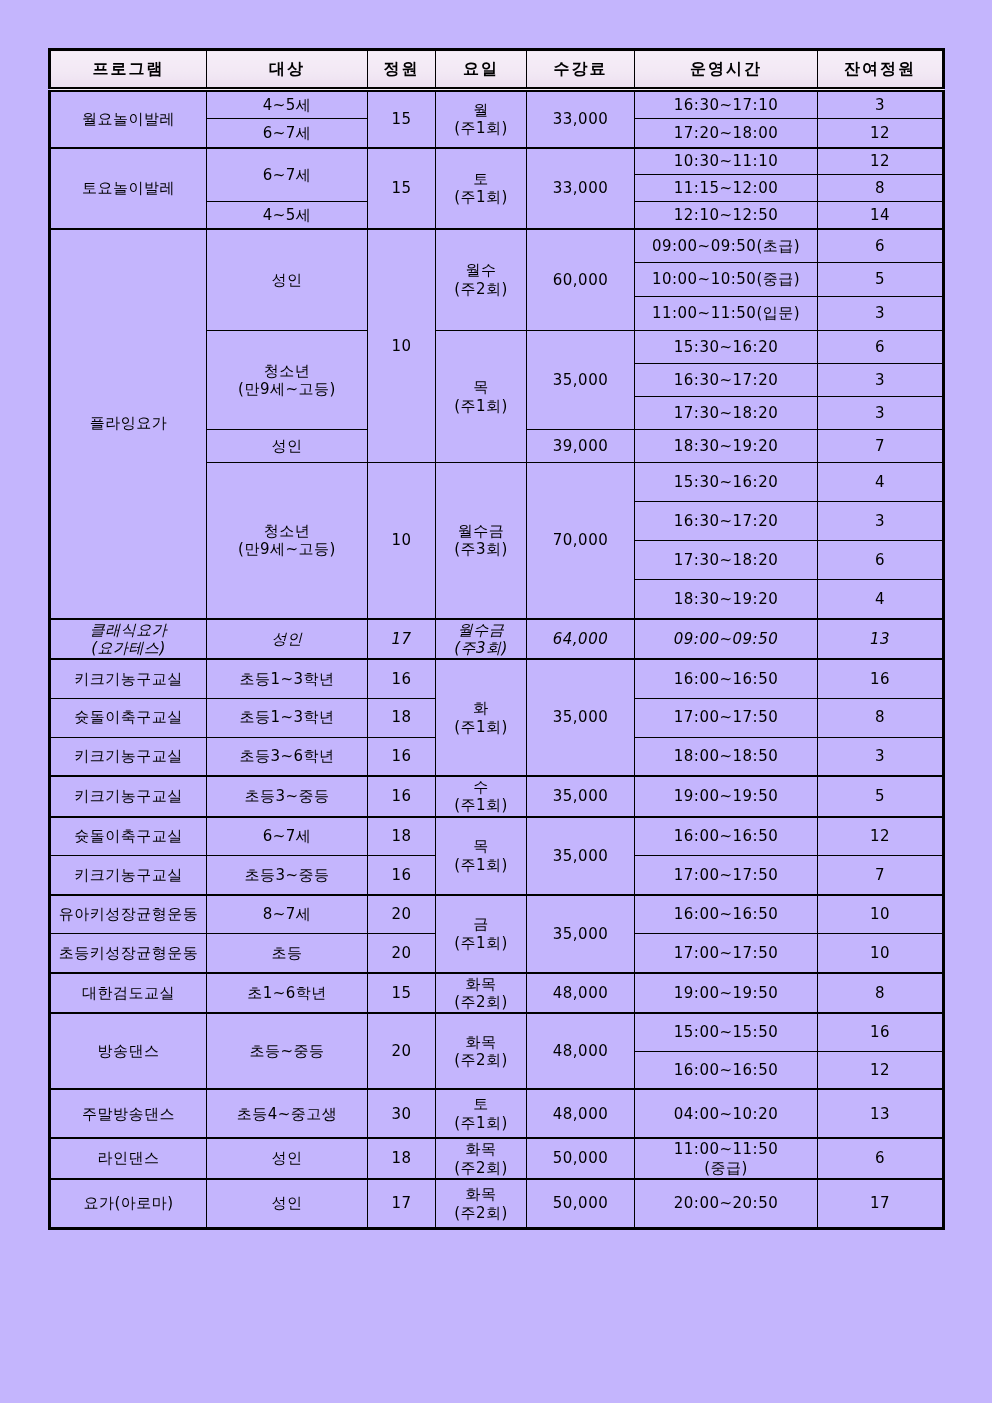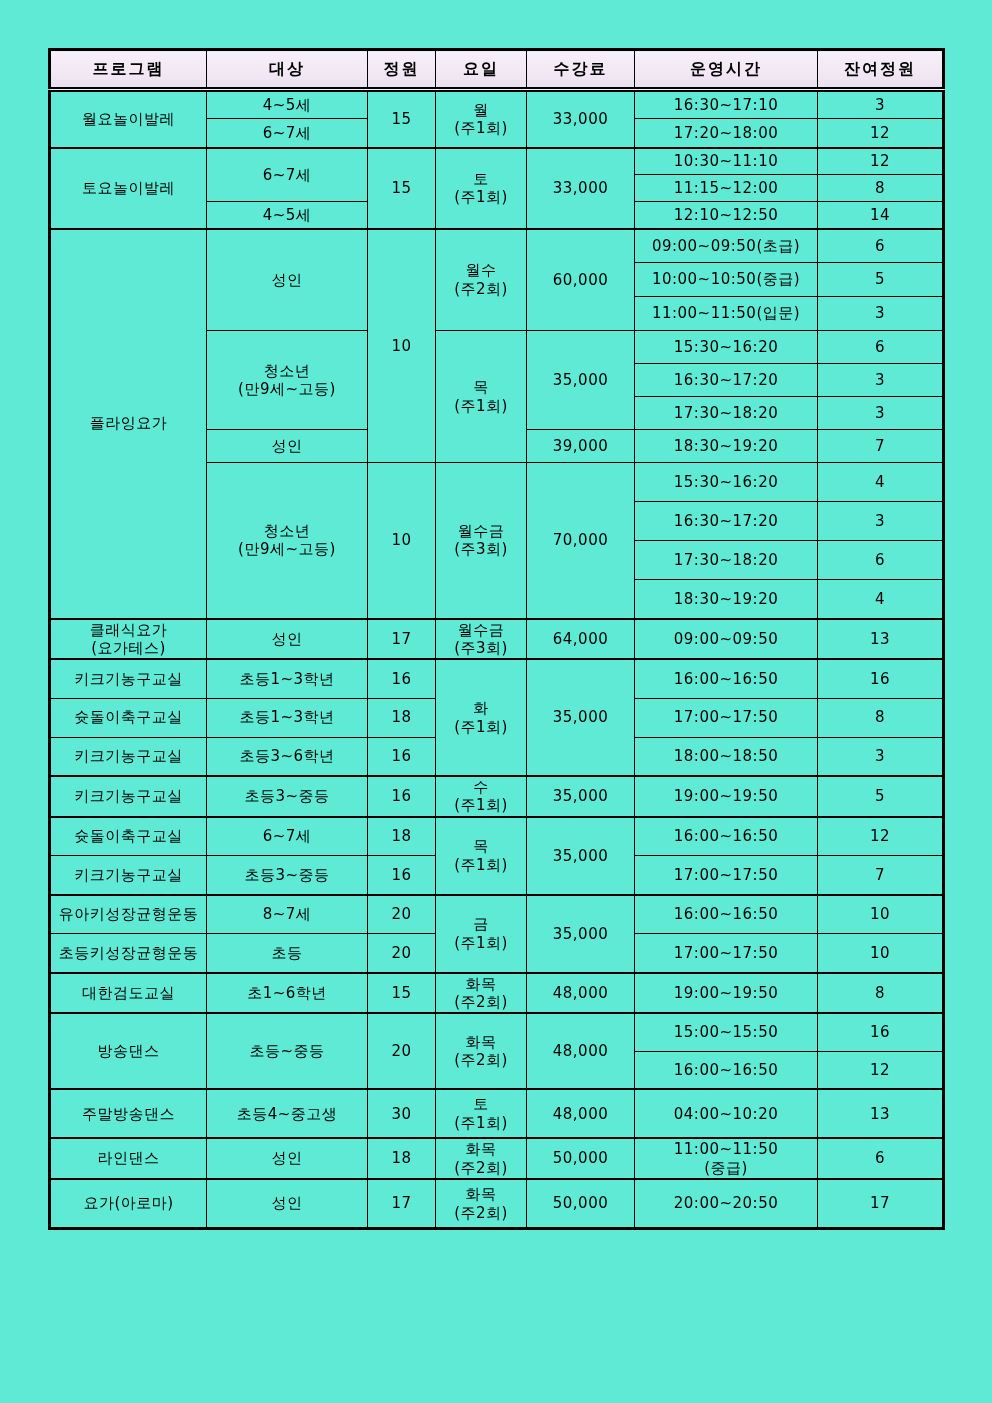--- a/index.html
+++ b/index.html
@@ -2,21 +2,21 @@
 <html style="--header-bg: #f2e8f4;"><head>
 <meta charset="utf-8">
 <style>
   html,body{margin:0;padding:0;}
   body{
     width:992px;height:1403px;
     background:#ffffff;
     font-family:"DejaVu Sans","Liberation Sans",sans-serif;
     color:#000;
   }
-  .page{position:relative;width:992px;height:1403px;background:#5eead4;overflow:hidden;}
+  .page{position:relative;width:992px;height:1403px;background:#c4b5fd;overflow:hidden;}
   table.schedule{
     position:absolute;left:48px;top:48px;
     width:894px;
     border-collapse:collapse;
     table-layout:fixed;
     border:3px solid #000;
   }
   table.schedule th{
     background:var(--header-bg,#f2e8f4);
     background:linear-gradient(180deg,#f6eef8 0%,var(--header-bg,#f2e8f4) 60%,#ecdff0 100%);
@@ -161,21 +161,21 @@
           <td>3</td>
         </tr>
         <tr style="height: 39px;">
           <td>17:30~18:20</td>
           <td>6</td>
         </tr>
         <tr style="height: 39px;">
           <td>18:30~19:20</td>
           <td>4</td>
         </tr>
-        <tr class="sec" style="height: 34px;">
+        <tr class="sec" style="height: 34px; font-style: italic;">
           <td>클래식요가
 (요가테스)</td>
           <td>성인</td>
           <td>17</td>
           <td>월수금
 (주3회)</td>
           <td>64,000</td>
           <td>09:00~09:50</td>
           <td>13</td>
         </tr>

